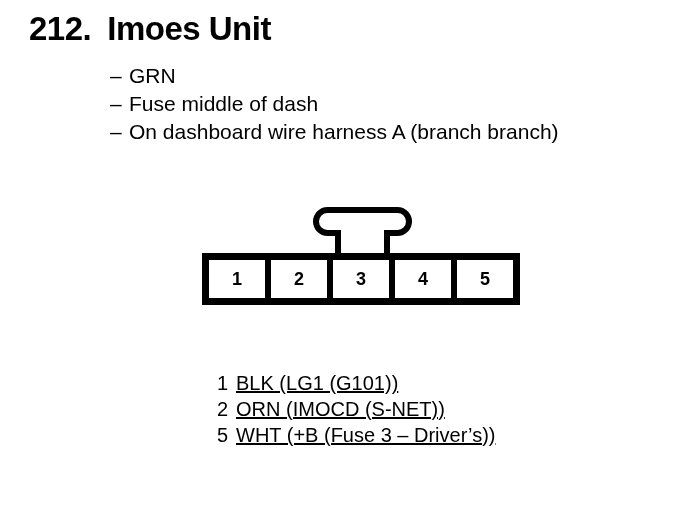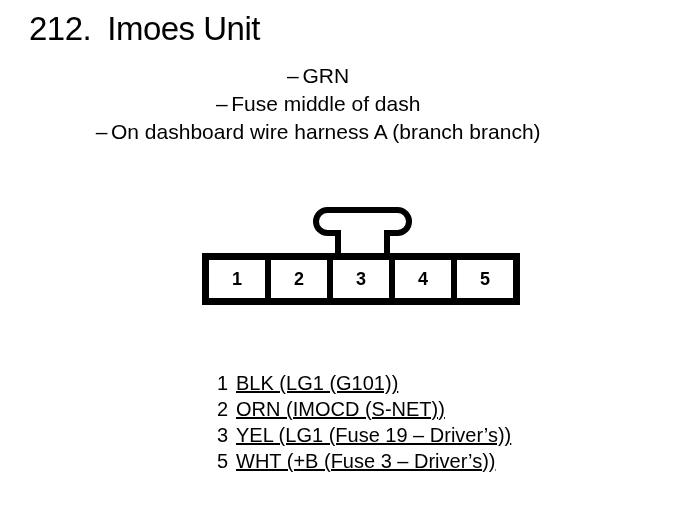--- a/index.html
+++ b/index.html
@@ -16,38 +16,37 @@
     color: #000000;
     -webkit-font-smoothing: none;
   }
 
   
   .heading {
     position: absolute;
     left: 29px;
     top: 12px;
     font-size: 33px;
-    font-weight: normal;
+    font-weight: bold;
     letter-spacing: -0.5px;
     white-space: nowrap;
     line-height: 1;
   }
   .heading .num {
     margin-right: 16px;
   }
 
   
   .bullets {
     position: absolute;
-    left: 92px;
+    left: 110px;
     top: 62px;
     font-size: 21px;
     line-height: 28px;
     white-space: nowrap;
-    text-align: center;
   }
   .bullet-row {
     display: block;
     white-space: nowrap;
   }
   .bullet-dash {
     display: inline-block;
     width: 19px;
   }
 
@@ -187,18 +186,15 @@
 </div>
 
 <div class="legend">
   <span class="legend-row">
     <span class="legend-num">1</span><span>BLK (LG1 (G101))</span>
   </span>
   <span class="legend-row">
     <span class="legend-num">2</span><span>ORN (IMOCD (S-NET))</span>
   </span>
   <span class="legend-row">
-    <span class="legend-num">3</span><span>YEL (LG1 (Fuse 19 – Driver’s))</span>
-  </span>
-  <span class="legend-row">
     <span class="legend-num">5</span><span>WHT (+B (Fuse 3 – Driver’s))</span>
   </span>
 </div>
 
 </body></html>

